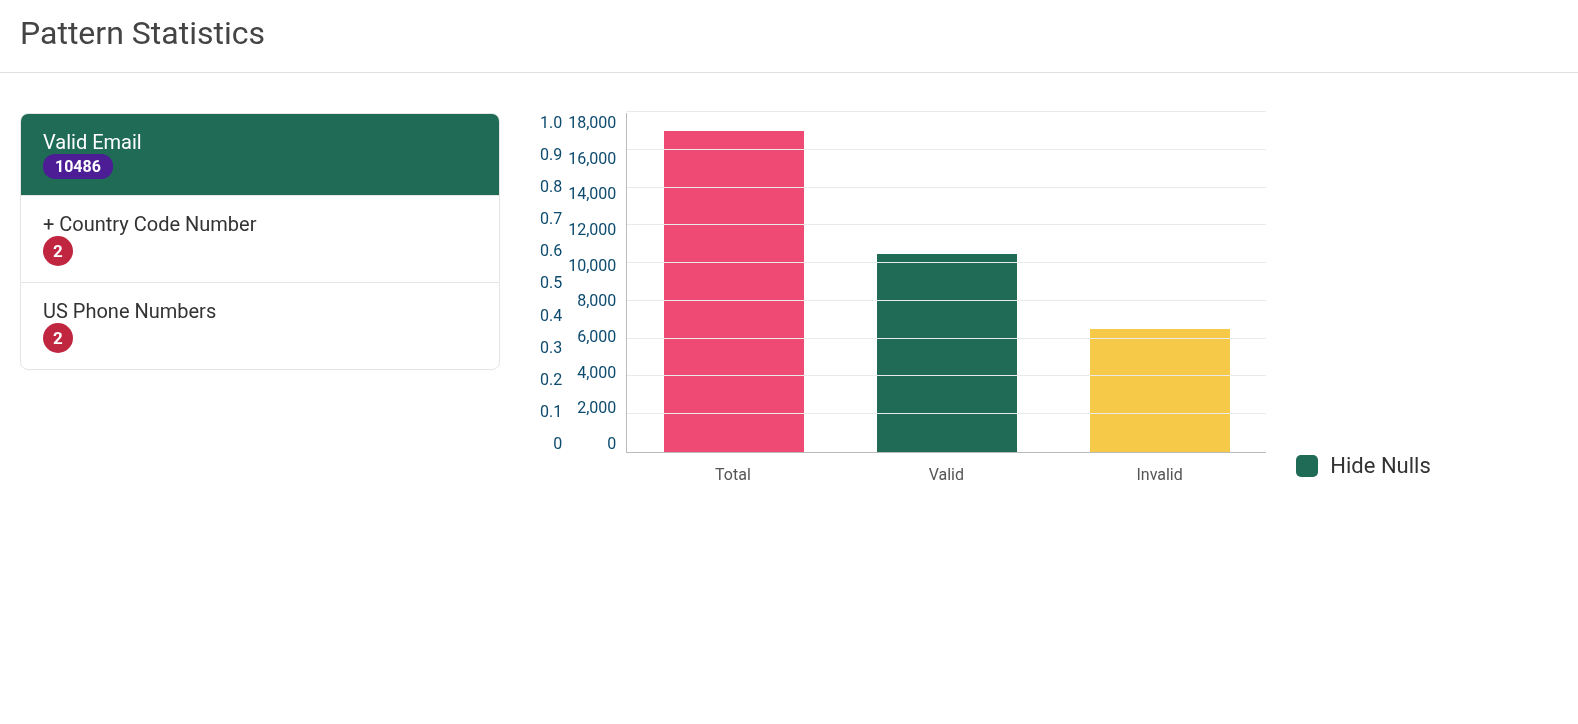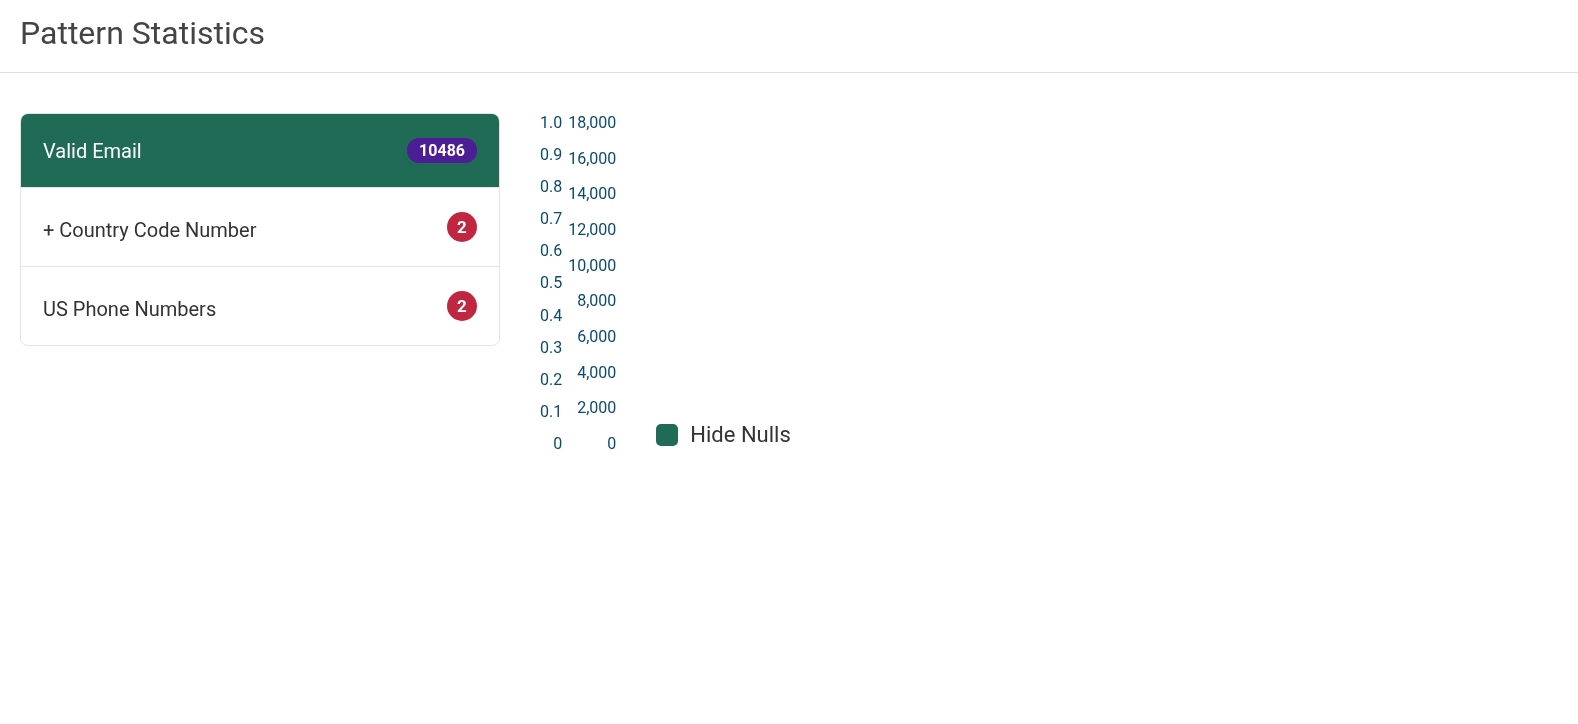--- a/index.html
+++ b/index.html
@@ -34,25 +34,26 @@
     }
     .pattern-list {
       width: 480px;
       border: 1px solid #e5e5e5;
       border-radius: 8px;
       overflow: hidden;
     }
     .pattern-item {
       display: flex;
       justify-content: space-between;
-      align-items: flex-end;
-      padding: 24px 22px;
+      align-items: flex-start;
+      padding: 16px 22px;
       font-size: 20px;
       border-bottom: 1px solid #e5e5e5;
       cursor: pointer;
+      flex-direction: column;
     }
     .pattern-item:last-child {
       border-bottom: none;
     }
     .pattern-item.selected {
       background: #1f6b56;
       color: #ffffff;
     }
     .pattern-item .label {
       flex: 1;
@@ -204,20 +205,43 @@
           <span>16,000</span>
           <span>14,000</span>
           <span>12,000</span>
           <span>10,000</span>
           <span>8,000</span>
           <span>6,000</span>
           <span>4,000</span>
           <span>2,000</span>
           <span>0</span>
         </div>
+      <div class="plot-box">
+        <div class="plot" id="plot">
+          <div class="bars" id="bars">
+              <div class="bar" style="height: 321.111px; background: rgb(238, 74, 116);"></div>
+              <div class="bar" style="height: 198.069px; background: rgb(31, 107, 86);"></div>
+              <div class="bar" style="height: 123.042px; background: rgb(246, 201, 72);"></div>
+            </div>
+        <div class="grid-line" style="bottom: 37.7778px;"></div>
+            <div class="grid-line" style="bottom: 75.5556px;"></div>
+            <div class="grid-line" style="bottom: 113.333px;"></div>
+            <div class="grid-line" style="bottom: 151.111px;"></div>
+            <div class="grid-line" style="bottom: 188.889px;"></div>
+            <div class="grid-line" style="bottom: 226.667px;"></div>
+            <div class="grid-line" style="bottom: 264.444px;"></div>
+            <div class="grid-line" style="bottom: 302.222px;"></div>
+            <div class="grid-line" style="bottom: 340px;"></div>
+          </div>
+        <div class="x-labels" id="x-labels">
+            <span>Total</span>
+            <span>Valid</span>
+            <span>Invalid</span>
+          </div>
+      </div>
     </div>
 
     <div class="legend">
       <span class="legend-swatch"></span>
       <span class="legend-text">Hide Nulls</span>
     </div>
   </div>
 
 </div>
 

